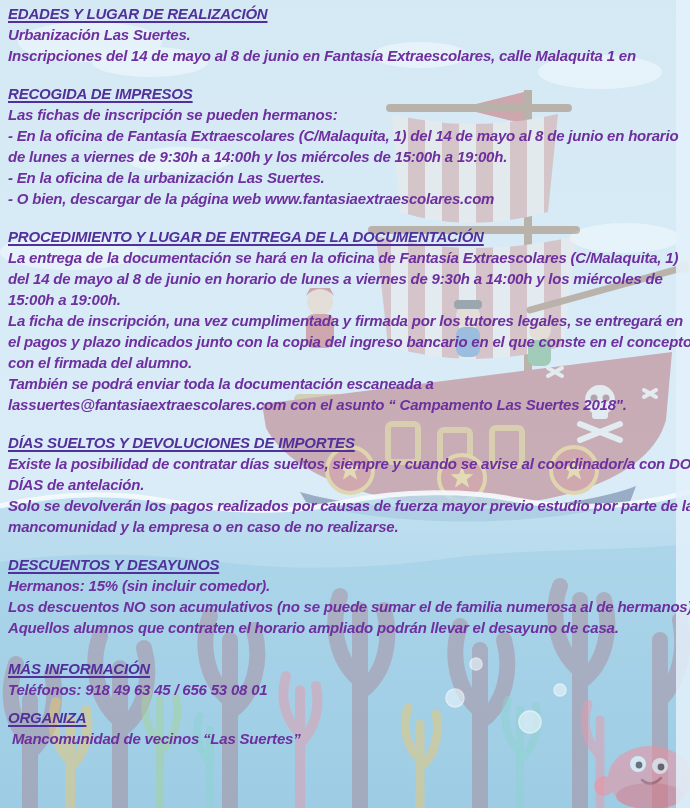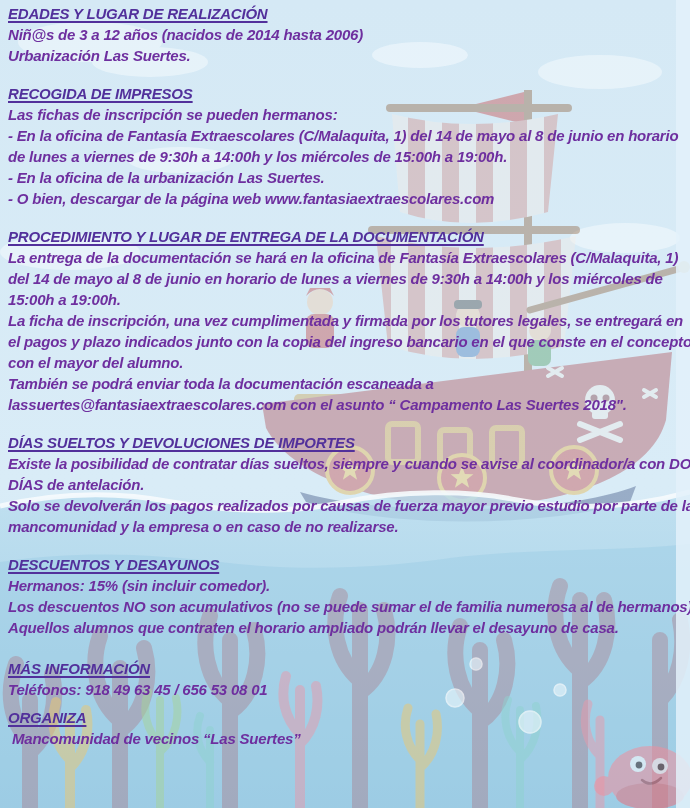--- a/index.html
+++ b/index.html
@@ -170,41 +170,41 @@
       <path d="M-8,2 Q1,10 11,0" stroke="#a8434e" stroke-width="2.5" fill="none" stroke-linecap="round"></path>
     </g>
 
     <rect x="676" y="0" width="14" height="812" fill="#e3f1fa" opacity="0.85"></rect>
   </svg>
 
   <div class="content">
 
     <div class="sec">
       <h2>EDADES Y LUGAR DE REALIZACIÓN</h2>
-      <div class="ln">Niñ@s de 3 a 12 años (nacidos de 2014 hasta 2006)</div>
       <div class="ln">Urbanización Las Suertes.</div>
+      <div class="ln">Inscripciones del 14 de mayo al 8 de junio en Fantasía Extraescolares, calle Malaquita 1 en</div>
     </div>
 
     <div class="sec">
       <h2>RECOGIDA DE IMPRESOS</h2>
       <div class="ln">Las fichas de inscripción se pueden hermanos:</div>
       <div class="ln">- En la oficina de Fantasía Extraescolares (C/Malaquita, 1) del 14 de mayo al 8 de junio en horario</div>
       <div class="ln">de lunes a viernes de 9:30h a 14:00h y los miércoles de 15:00h a 19:00h.</div>
       <div class="ln">- En la oficina de la urbanización Las Suertes.</div>
       <div class="ln">- O bien, descargar de la página web www.fantasiaextraescolares.com</div>
     </div>
 
     <div class="sec">
       <h2>PROCEDIMIENTO Y LUGAR DE ENTREGA DE LA DOCUMENTACIÓN</h2>
       <div class="ln">La entrega de la documentación se hará en la oficina de Fantasía Extraescolares (C/Malaquita, 1)</div>
       <div class="ln">del 14 de mayo al 8 de junio en horario de lunes a viernes de 9:30h a 14:00h y los miércoles de</div>
       <div class="ln">15:00h a 19:00h.</div>
       <div class="ln">La ficha de inscripción, una vez cumplimentada y firmada por los tutores legales, se entregará en</div>
       <div class="ln">el pagos y plazo indicados junto con la copia del ingreso bancario en el que conste en el concepto</div>
-      <div class="ln">con el mayor del alumno.</div>
+      <div class="ln">con el firmada del alumno.</div>
       <div class="ln">También se podrá enviar toda la documentación escaneada a</div>
       <div class="ln">lassuertes@fantasiaextraescolares.com con el asunto “ Campamento Las Suertes 2018".</div>
     </div>
 
     <div class="sec">
       <h2>DÍAS SUELTOS Y DEVOLUCIONES DE IMPORTES</h2>
       <div class="ln">Existe la posibilidad de contratar días sueltos, siempre y cuando se avise al coordinador/a con DOS</div>
       <div class="ln">DÍAS de antelación.</div>
       <div class="ln">Solo se devolverán los pagos realizados por causas de fuerza mayor previo estudio por parte de la</div>
       <div class="ln">mancomunidad y la empresa o en caso de no realizarse.</div>

